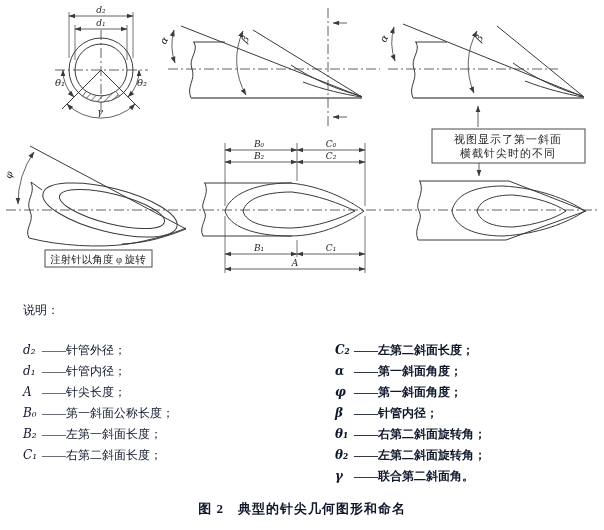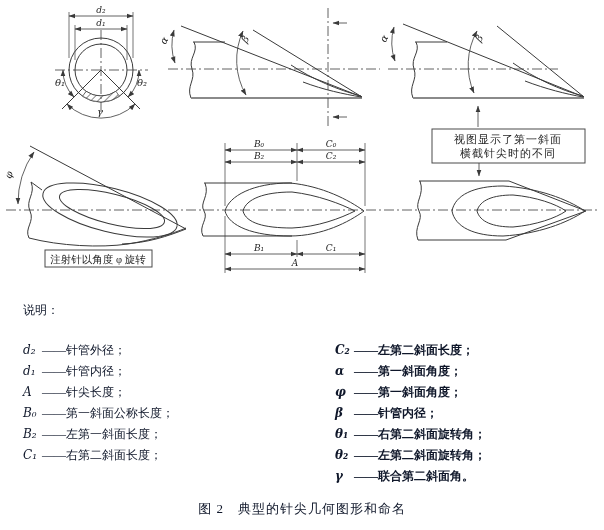--- a/index.html
+++ b/index.html
@@ -19,21 +19,21 @@
   svg .notebox{fill:#ffffff;stroke:#4a4a4a;stroke-width:1;}
   .legend{position:absolute;top:302px;left:23px;width:565px;font-size:12px;}
   .legend-heading{line-height:16px;margin-bottom:22px;}
   .legend-cols{display:flex;gap:27px;}
   .legend-col-left{width:285px;}
   .legend-col-right{flex:1;font-weight:bold;}
   .legend-row{height:21px;line-height:21px;white-space:nowrap;}
   .legend-row .sym{display:inline-block;min-width:19px;font-style:italic;
                    font-family:"DejaVu Serif","DejaVu Sans",serif;}
   .caption{position:absolute;top:500px;left:0;width:604px;text-align:center;
-           font-weight:normal;font-size:13px;letter-spacing:1px;}
+           font-weight:bold;font-size:13px;letter-spacing:1px;}
 </style>
 </head>
 <body>
 
 <div class="page">
 
   <svg width="604" height="300" viewBox="0 0 604 300">
     <defs>
       <marker id="arw" viewBox="0 0 10 8" refX="9" refY="4" markerWidth="9" markerHeight="7" orient="auto-start-reverse">
         <path d="M0,0.5 L9.5,4 L0,7.5 Z" fill="#3a3a3a"></path>

